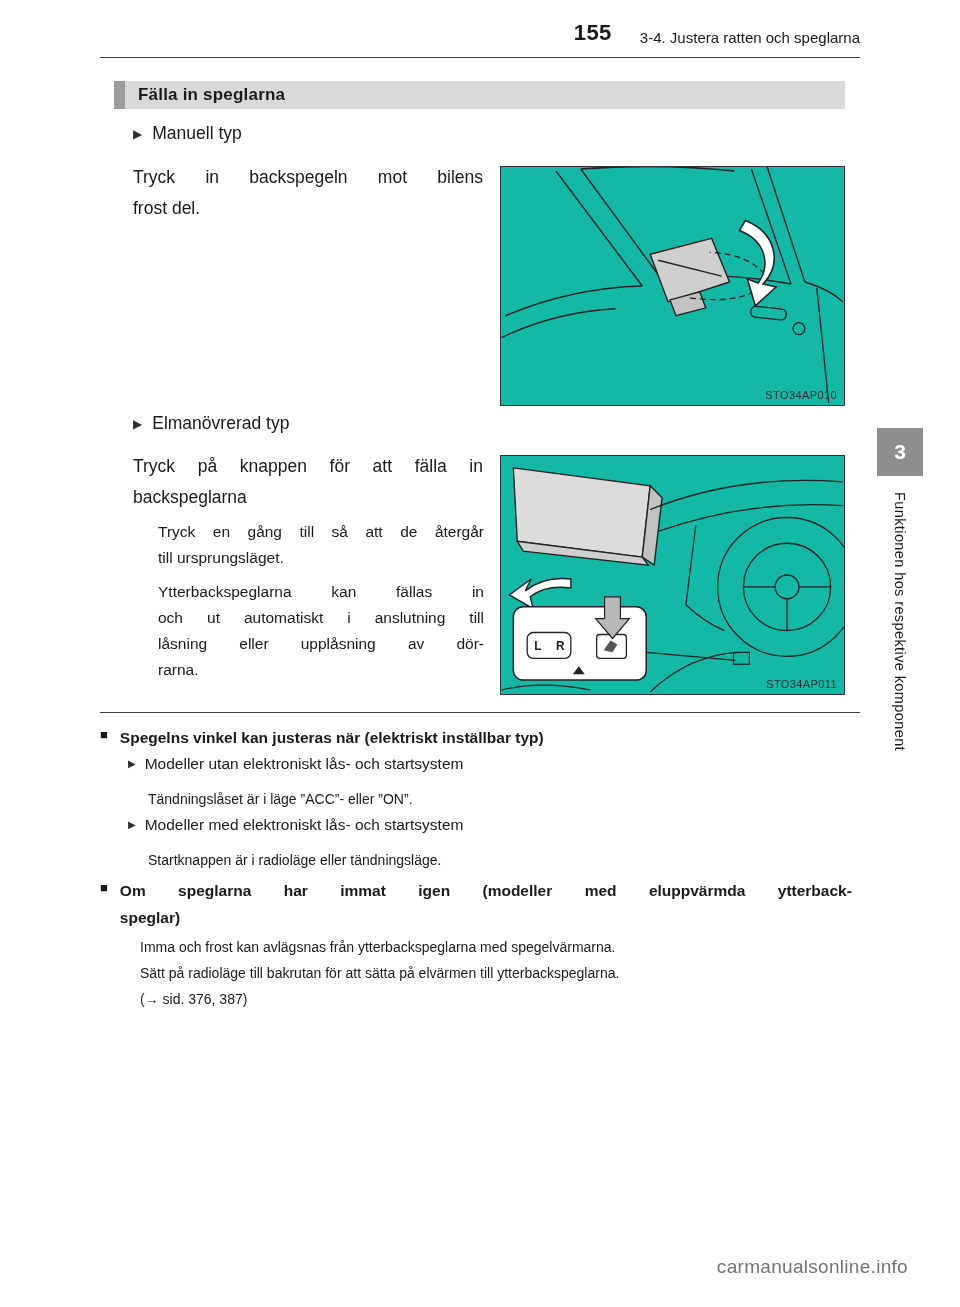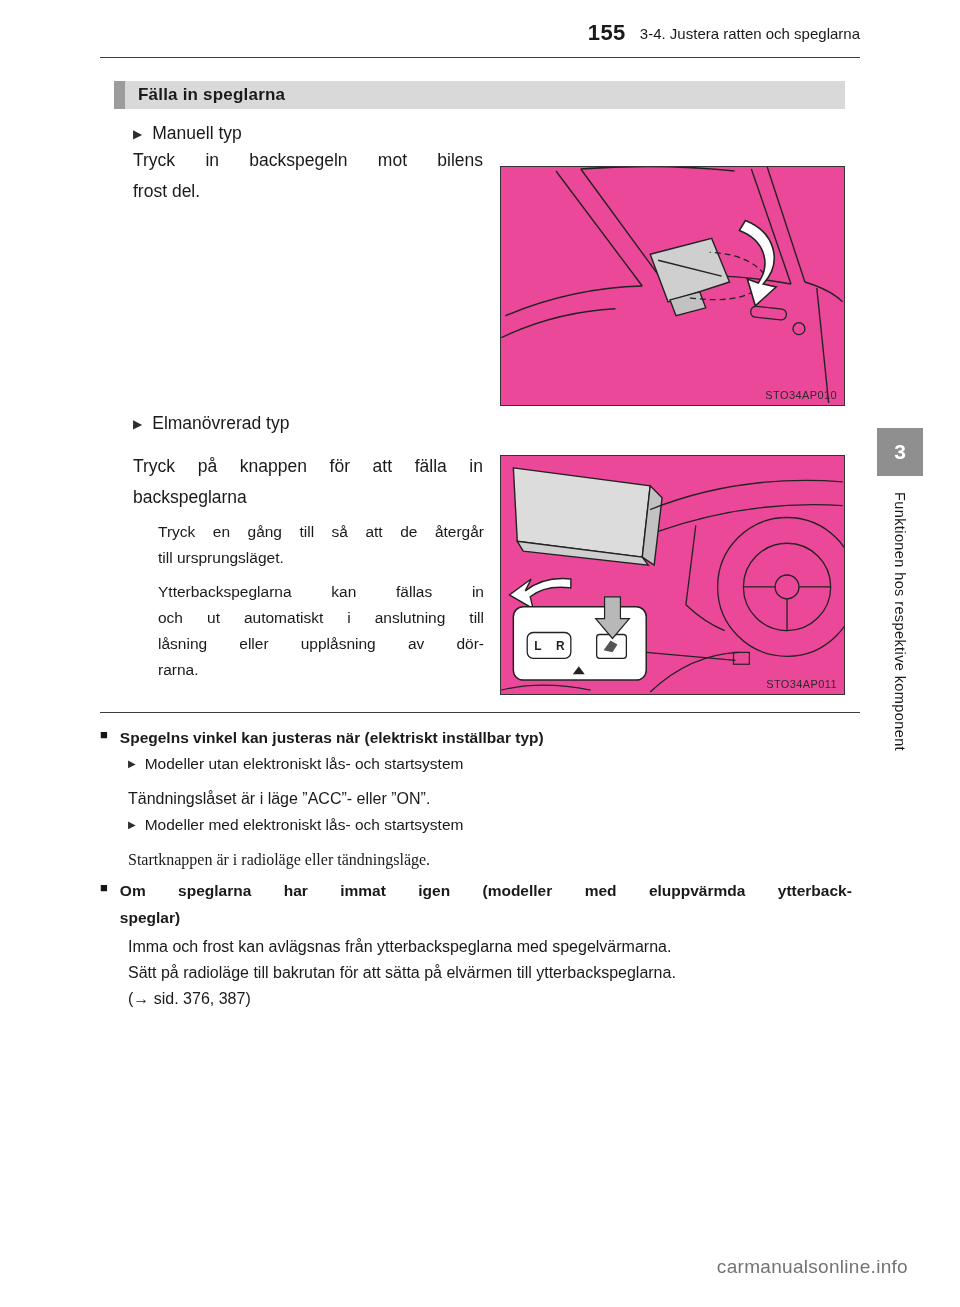--- a/index.html
+++ b/index.html
@@ -2,21 +2,21 @@
 <html><head>
 <meta charset="utf-8">
 <style>
   html,body { margin:0; padding:0; background:#ffffff; }
   .page {
     position:relative; width:960px; height:1307px; background:#ffffff;
     font-family:"Liberation Sans","DejaVu Sans",sans-serif; color:#1a1a1a;
     overflow:hidden;
   }
   
-  .header { position:absolute; top:20px; right:100px; display:flex; align-items:center; gap:14px; }
+  .header { position:absolute; top:20px; right:100px; display:flex; align-items:flex-end; gap:28px; }
   .page-number { font-size:22px; font-weight:bold; letter-spacing:0.5px; }
   .header-title { font-size:15px; }
   .rule { position:absolute; left:100px; width:760px; border-top:1.6px solid #3c3c3c; height:0; }
   .rule1 { top:57px; }
   .rule2 { top:712px; border-top-width:1.2px; }
 
   
   .section-bar { position:absolute; top:81px; left:114px; width:731px; height:28px;
     background:#d9d9d9; display:flex; align-items:center; }
   .section-bar .accent { width:11px; height:28px; background:#9c9c9c; flex:0 0 auto; }
@@ -27,30 +27,30 @@
   .tri { font-size:12px; color:#2e2e2e; line-height:1; }
   .tri.small { font-size:10px; }
 
   
   .para { position:absolute; font-size:17.5px; line-height:31px; }
   .sub { position:absolute; font-size:15.5px; line-height:26px; }
   .jline { text-align:justify; text-align-last:justify; }
 
   
   .figure { position:absolute; width:345px; height:240px; border:1.6px solid #333;
-    box-sizing:border-box; background:#ec4899; }
+    box-sizing:border-box; background:#14b8a6; }
   .figure svg { display:block; width:100%; height:100%; }
   .fig-label { position:absolute; right:7px; bottom:4px; font-size:11px; color:#2b2b2b; letter-spacing:0.4px; }
 
   
   .note-title { position:absolute; left:100px; display:flex; gap:12px; font-size:15.5px; font-weight:bold; }
   .sq { font-size:13px; color:#151515; line-height:22px; }
   .note-title .lines { width:732px; line-height:27px; }
   .note-item { position:absolute; display:flex; align-items:center; gap:9px; font-size:15.5px; }
-  .note-body { position:absolute; font-size:16px; line-height:26px; }
+  .note-body { position:absolute; font-size:14px; line-height:26px;margin-left:20px; }
 
   
   .chapter-box { position:absolute; top:428px; left:877px; width:46px; height:48px; background:#8f8f8f;
     color:#ffffff; font-size:21px; font-weight:bold; display:flex; align-items:center; justify-content:center; }
   .side-label { position:absolute; top:492px; left:877px; width:46px; height:370px;
     display:flex; justify-content:center; }
   .side-label span { writing-mode:vertical-rl; font-size:14.5px; color:#1a1a1a; letter-spacing:0.4px; }
 
   .watermark { position:absolute; top:1256px; right:52px; font-size:19px; color:#737373; letter-spacing:0.3px; }
 
@@ -69,21 +69,21 @@
 
   <div class="section-bar">
     <div class="accent"></div>
     <div class="title">Fälla in speglarna</div>
   </div>
 
   <div class="tri-heading" style="top:123px; left:133px;">
     <span class="tri">▶</span>
     <span>Manuell typ</span>
   </div>
-  <div class="para" style="top:145px; left:133px; width:350px;">
+  <div class="para" style="top:162px; left:133px; width:350px;">
     <div class="jline">Tryck in backspegeln mot bilens</div>
     <div>frost del.</div>
   </div>
 
   <div class="figure" style="top:166px; left:500px;">
     <svg viewBox="0 0 345 240">
       <g stroke="#222" fill="none" stroke-width="1.4">
         <path d="M55,4 L142,120"></path>
         <path d="M80,2 L162,114"></path>
         <path d="M4,150 Q70,122 142,120"></path>
@@ -173,30 +173,30 @@
   </div>
   <div class="note-item" style="top:755px; left:128px;">
     <span class="tri small">▶</span>
     <span>Modeller utan elektroniskt lås- och startsystem</span>
   </div>
   <div class="note-body" style="top:786px; left:128px;">Tändningslåset är i läge ”ACC”- eller ”ON”.</div>
   <div class="note-item" style="top:816px; left:128px;">
     <span class="tri small">▶</span>
     <span>Modeller med elektroniskt lås- och startsystem</span>
   </div>
-  <div class="note-body" style="top:847px; left:128px;font-family:Liberation Serif, serif;">Startknappen är i radioläge eller tändningsläge.</div>
+  <div class="note-body" style="top:847px; left:128px;">Startknappen är i radioläge eller tändningsläge.</div>
 
   <div class="note-title" style="top:877px;">
     <span class="sq">■</span>
     <div class="lines">
       <div class="jline">Om speglarna har immat igen (modeller med eluppvärmda ytterback-</div>
       <div>speglar)</div>
     </div>
   </div>
-  <div class="note-body" style="top:934px; left:128px; width:732px;">
+  <div class="note-body" style="top:934px; left:120px; width:732px;">
     <div>Imma och frost kan avlägsnas från ytterbackspeglarna med spegelvärmarna.</div>
     <div>Sätt på radioläge till bakrutan för att sätta på elvärmen till ytterbackspeglarna.</div>
     <div>(→ sid. 376, 387)</div>
   </div>
 
   <div class="chapter-box">3</div>
   <div class="side-label">
     <span>Funktionen hos respektive komponent</span>
   </div>
 

